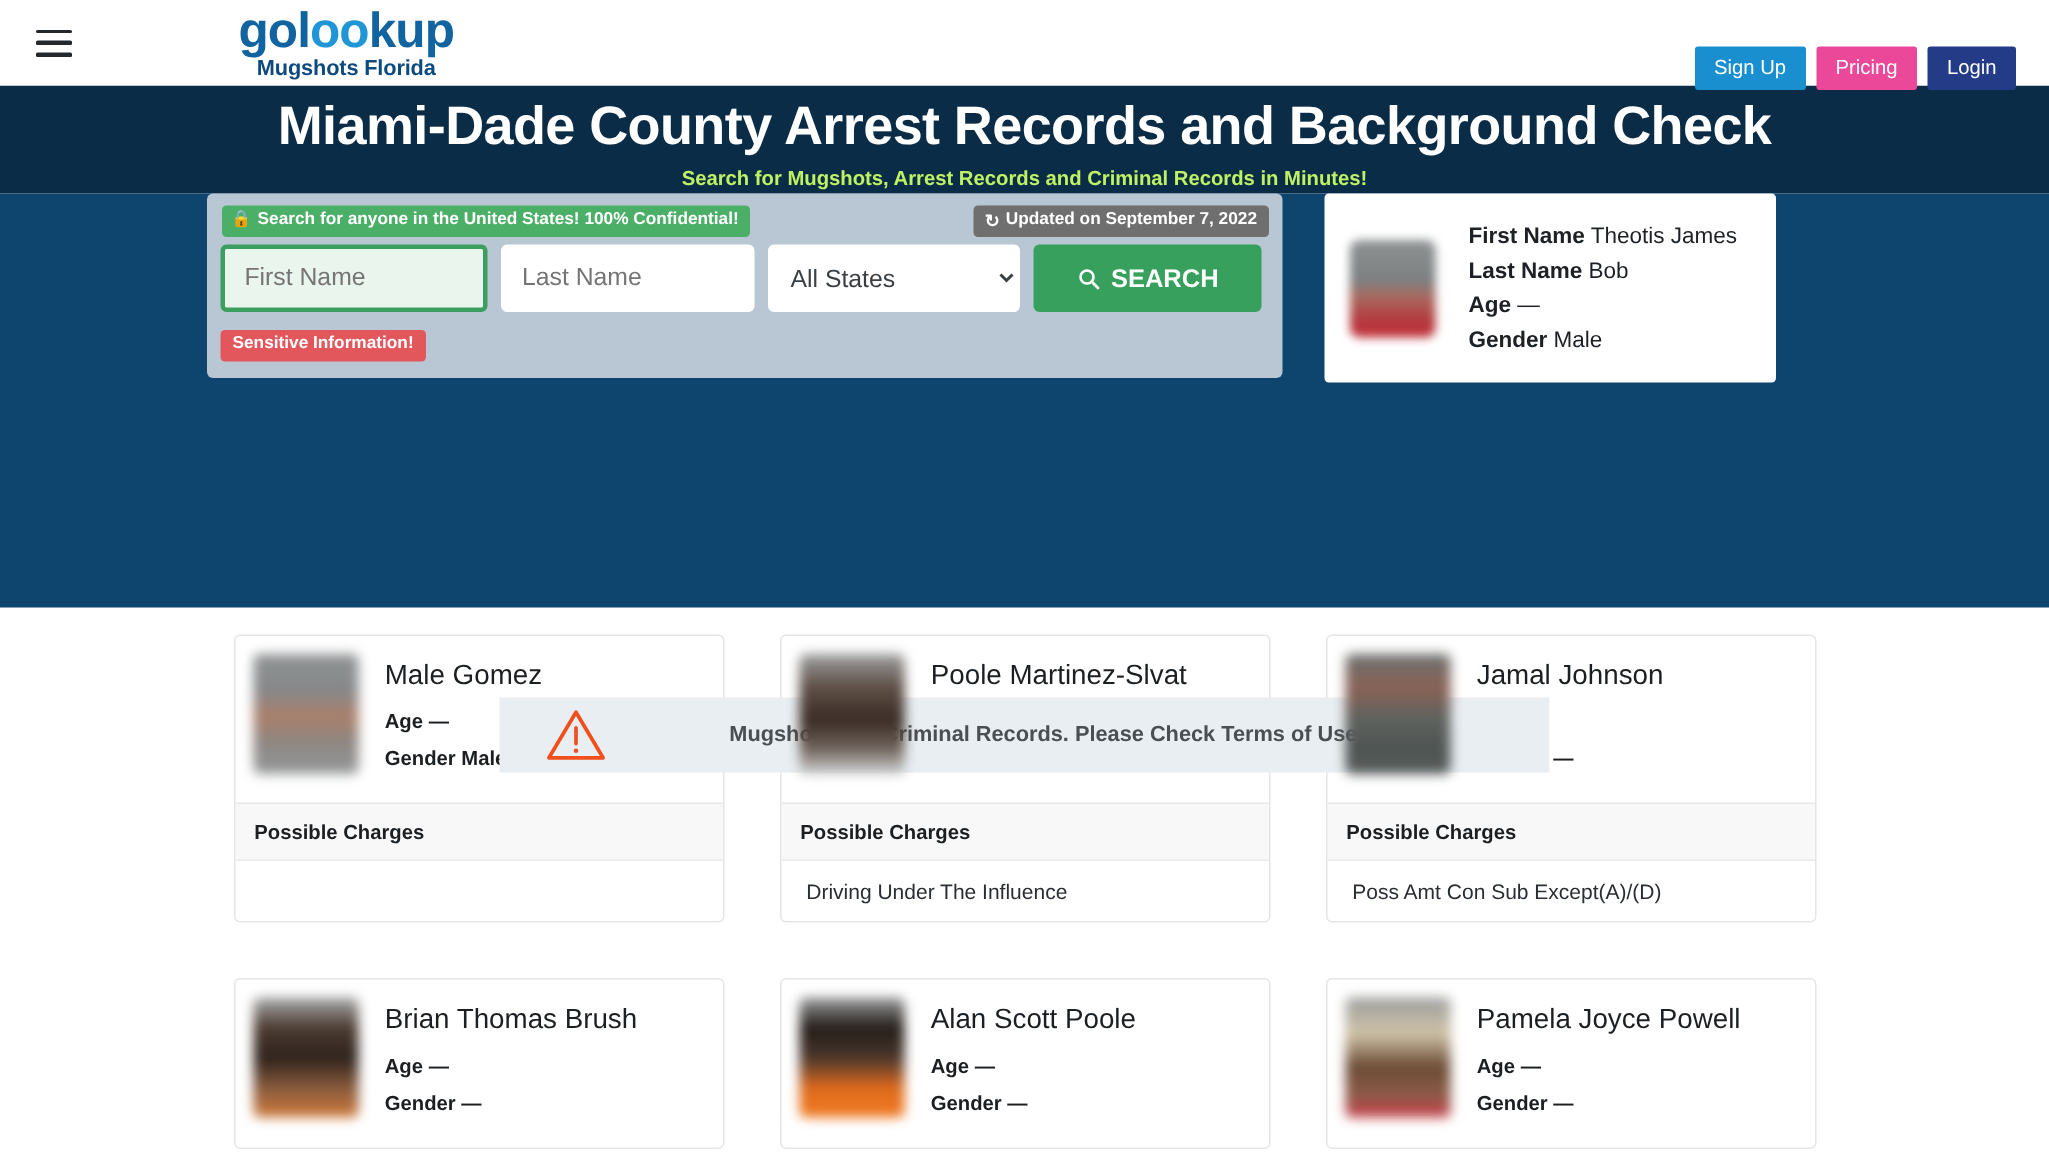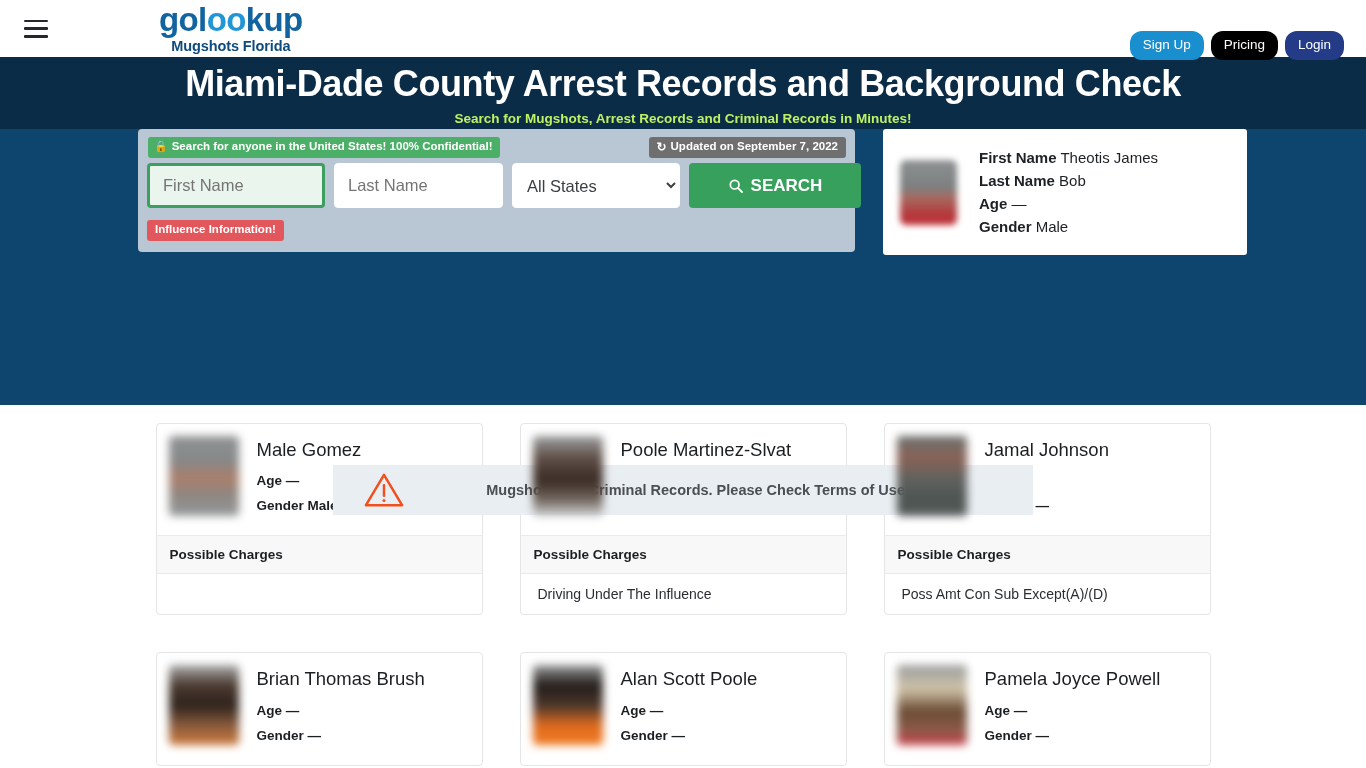--- a/index.html
+++ b/index.html
@@ -47,27 +47,27 @@
 
   .topnav {
     position: absolute; right: 22px; top: 31px;
     display: flex; gap: 7px;
   }
   .btn-nav {
     font-size: 13.5px;
     color: #ffffff;
     padding: 7px 13px 8px 13px;
     border: none;
-    border-radius: 12px;
+    border-radius: 2px;
     cursor: pointer;
     font-family: "Liberation Sans", sans-serif;
     line-height: 1;
   }
   .btn-signup { background: #1a8fd0; }
-  .btn-pricing { background: #000000; }
+  .btn-pricing { background: #ec4899; }
   .btn-login { background: #243c88; }
 
   
   .hero-title-band {
     background: #0b2c47;
     height: 72px;
     display: flex; flex-direction: column;
     align-items: center; justify-content: center;
     padding-top: 4px;
   }
@@ -159,21 +159,21 @@
     border: 1px solid #ffffff;
     border-radius: 4px;
     font-size: 16.5px;
     color: #3a3f44;
     font-family: "Liberation Sans", sans-serif;
     padding: 0 10px;
     outline: none;
     cursor: pointer;
   }
   .btn-search {
-    width: 172px; height: 45px;
+    width: 152px; height: 45px;
     background: #36a05c;
     border: none;
     border-radius: 4px;
     color: #ffffff;
     font-size: 17px;
     font-weight: bold;
     cursor: pointer;
     display: flex; align-items: center; justify-content: center; gap: 7px;
     font-family: "Liberation Sans", sans-serif;
   }
@@ -187,21 +187,21 @@
     font-weight: bold;
     padding: 4px 8px 5px 8px;
     border-radius: 3px;
     line-height: 1;
   }
 
   
   .feature-card {
     position: absolute;
     left: 883px; top: 0px;
-    width: 364px; height: 126px;
+    width: 301px; height: 126px;
     background: #ffffff;
     border-radius: 3px;
     display: flex;
     align-items: center;
     padding: 0 0 0 17px;
   }
   .feature-photo {
     width: 57px; height: 65px;
     border-radius: 6px;
     flex: 0 0 auto;
@@ -335,21 +335,21 @@
         </select>
         <button class="btn-search">
           <svg viewBox="0 0 24 24">
             <circle cx="10" cy="10" r="6.5" fill="none" stroke="#ffffff" stroke-width="2.6"></circle>
             <line x1="14.8" y1="14.8" x2="21" y2="21" stroke="#ffffff" stroke-width="2.8" stroke-linecap="round"></line>
           </svg>
           <span>SEARCH</span>
         </button>
       </div>
 
-      <div class="badge-sensitive">Influence Information!</div>
+      <div class="badge-sensitive">Sensitive Information!</div>
     </div>
   </div>
 
   <div class="feature-card">
     <div class="feature-photo mug-a"></div>
     <div class="feature-fields">
       <div class="frow">
         <span class="flabel">First Name</span>
         <span class="fval">Theotis James</span>
       </div>

